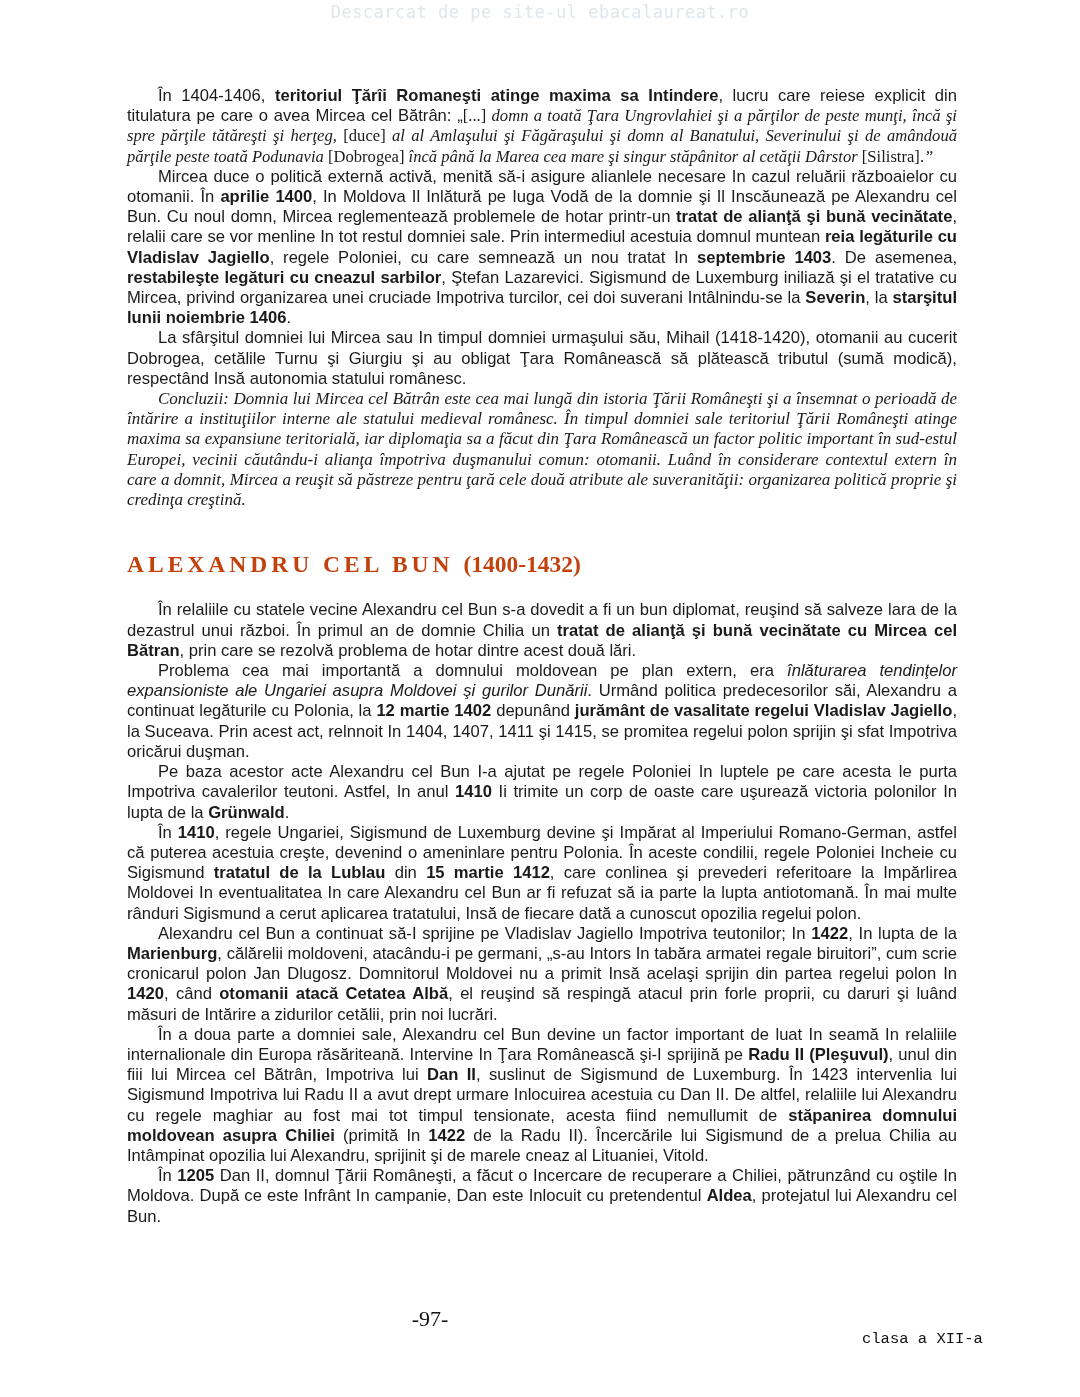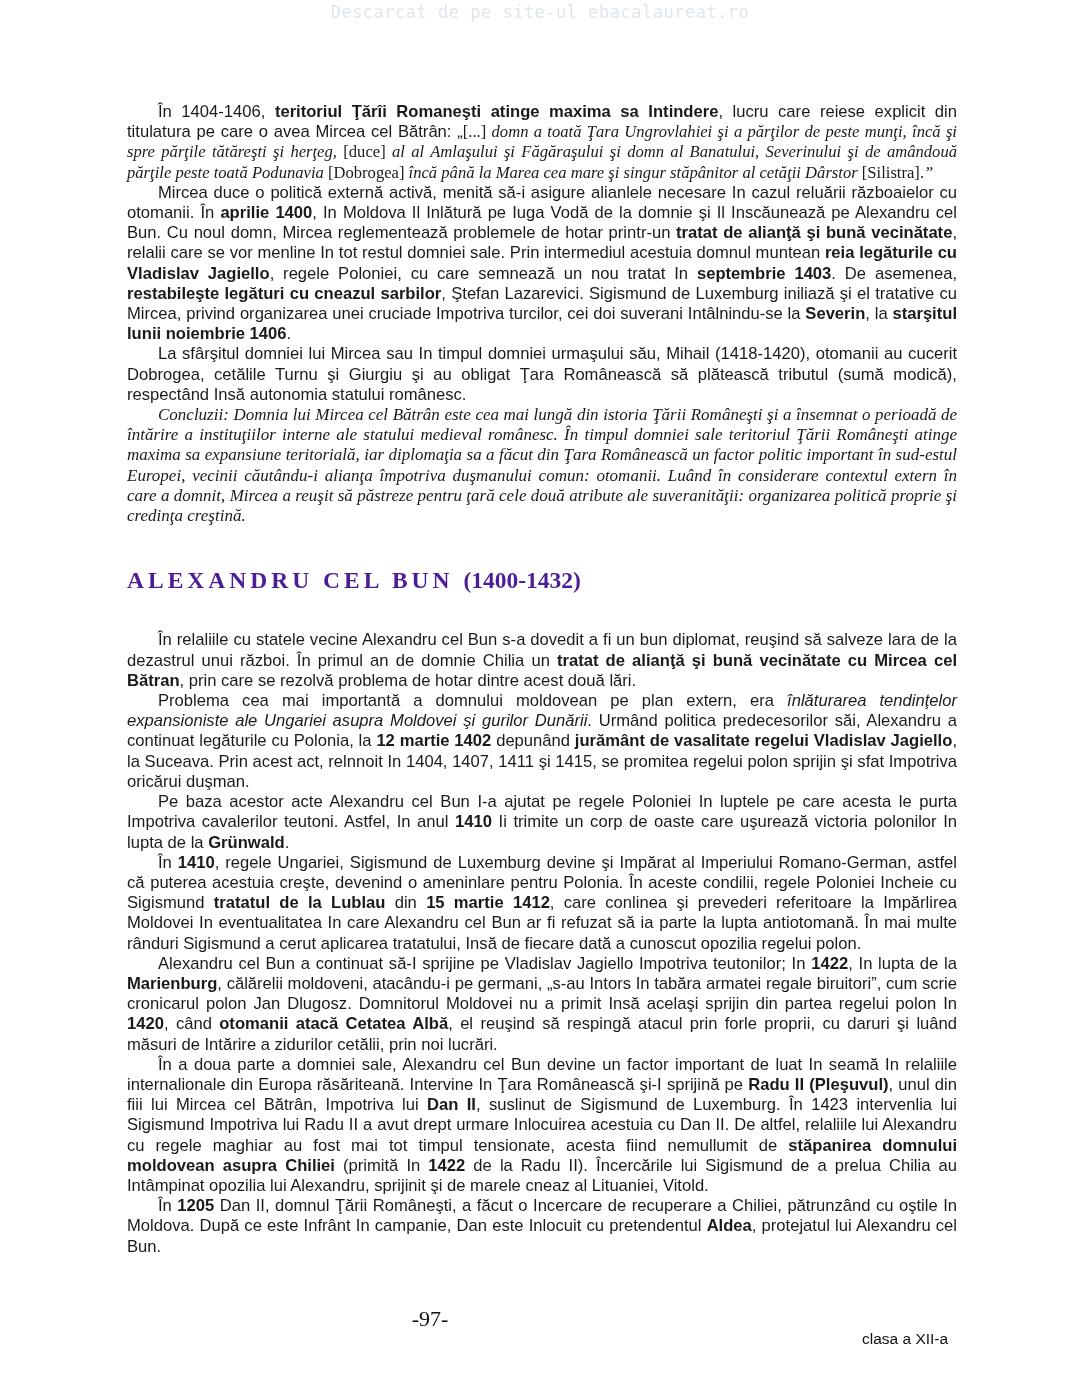--- a/index.html
+++ b/index.html
@@ -3,41 +3,41 @@
 <meta charset="utf-8">
 <style>
   html, body { margin: 0; padding: 0; background: #ffffff; }
   body { width: 1080px; height: 1397px; position: relative; overflow: hidden; }
   .watermark {
     position: absolute; top: 2px; left: 0; width: 1080px; text-align: center;
     font-family: "DejaVu Sans Mono", "Liberation Mono", monospace;
     font-size: 17px; color: #dfe6ec; letter-spacing: 0.5px;
   }
   .page {
-    position: absolute; left: 127px; top: 102px; width: 830px;
+    position: absolute; left: 127px; top: 86px; width: 830px;
     font-family: "Liberation Sans", sans-serif; font-size: 16.6px;
     line-height: 20.2px; color: #1a1a1a; text-align: justify;
   }
   .p { margin: 0; text-indent: 31px; }
   .p.concl { font-family: "Liberation Serif", serif; font-style: italic; font-size: 17px; line-height: 20.2px; }
   .b { font-weight: bold; }
   .i { font-style: italic; }
   .serif { font-family: "Liberation Serif", serif; }
   .heading {
-    margin: 44px 0 40px 0; font-family: "Liberation Serif", serif; font-weight: bold;
-    font-size: 23.5px; letter-spacing: 4px; color: #4c1d95; text-indent: 0; text-align: left;
+    margin: 44px 0 26px 0; font-family: "Liberation Serif", serif; font-weight: bold;
+    font-size: 23.5px; letter-spacing: 4px; color: #c2410c; text-indent: 0; text-align: left;
   }
   .heading .yrs { letter-spacing: 0; }
   .pagenum {
     position: absolute; top: 1306px; left: 0; width: 860px; text-align: center;
     font-family: "Liberation Serif", serif; font-size: 22px; color: #111;
   }
   .footer {
     position: absolute; top: 1330px; left: 862px;
-    font-family: Liberation Sans, sans-serif; font-size: 15.5px; color: #111;
+    font-family: Liberation Mono, monospace; font-size: 15.5px; color: #111;
   }
 </style>
 </head>
 <body>
 
 <div class="watermark">Descarcat de pe site-ul ebacalaureat.ro</div>
 
 <div class="page">
   <div id="sec1">
       <p class="p"><span>În 1404-1406, </span><span class="b">teritoriul Ţărîi Romaneşti atinge maxima sa Intindere</span><span>, lucru care reiese explicit din titulatura pe care o avea Mircea cel Bătrân: „</span><span class="serif">[...] </span><span class="serif i">domn a toată Ţara Ungrovlahiei şi a părţilor de peste munţi, încă şi spre părţile tătăreşti şi herţeg, </span><span class="serif">[duce] </span><span class="serif i">al al Amlaşului şi Făgăraşului şi domn al Banatului, Severinului şi de amândouă părţile peste toată Podunavia </span><span class="serif">[Dobrogea] </span><span class="serif i">încă până la Marea cea mare şi singur stăpânitor al cetăţii Dârstor </span><span class="serif">[Silistra].</span><span class="serif i">”</span></p>

